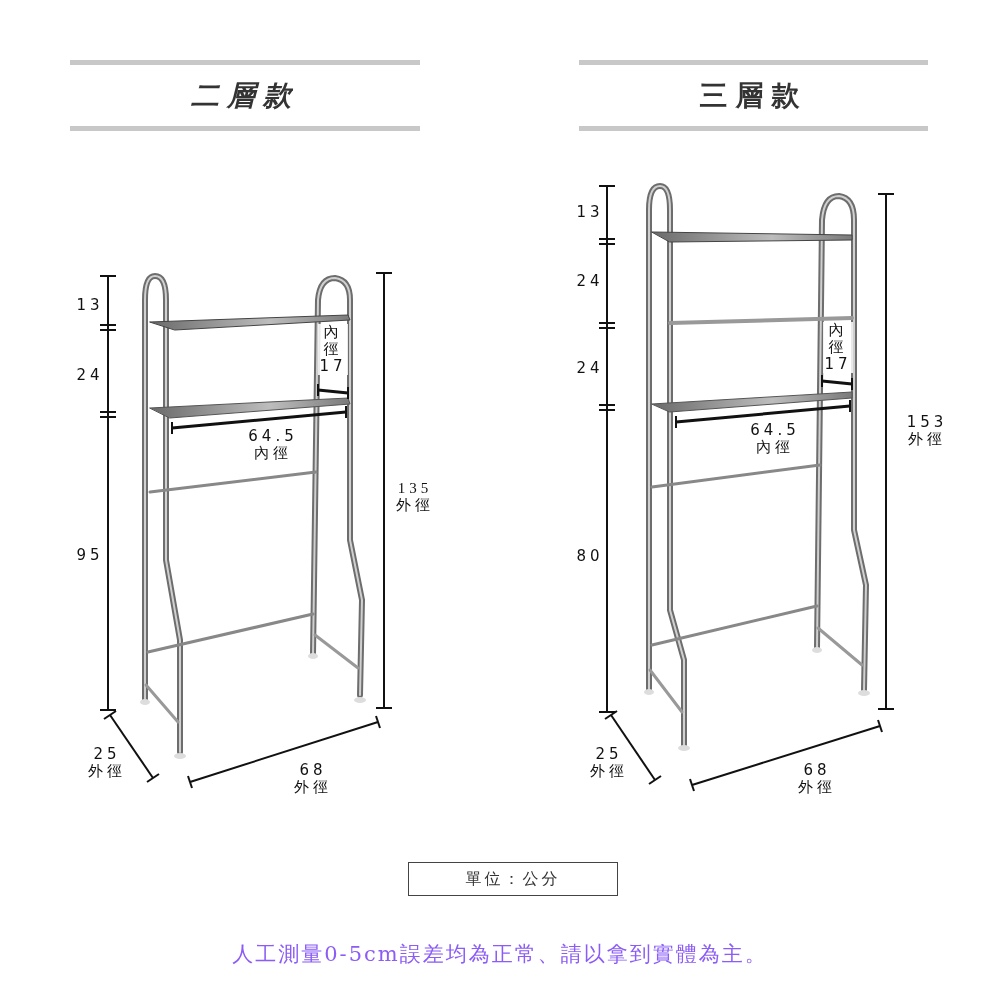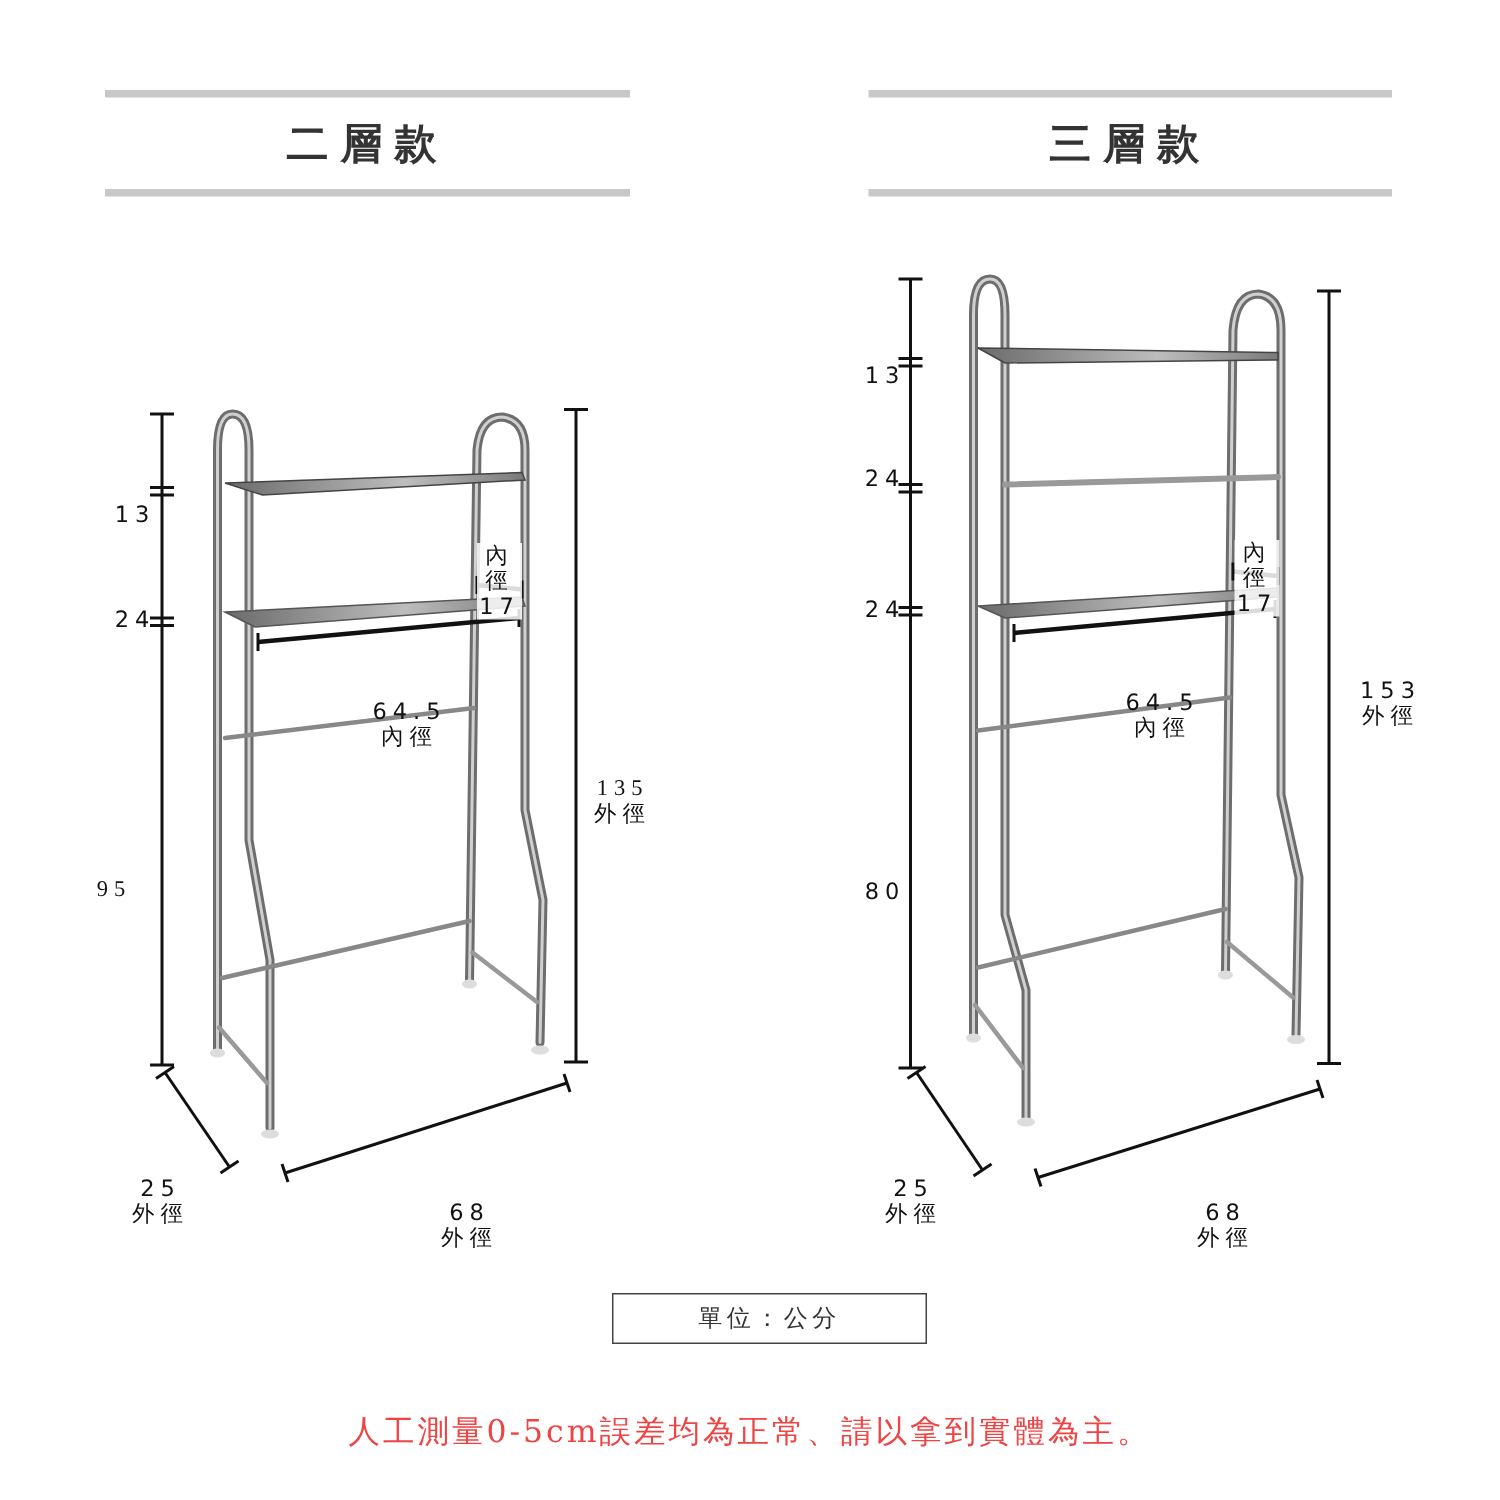--- a/index.html
+++ b/index.html
@@ -2,37 +2,37 @@
 <html><head>
 <meta charset="utf-8">
 <style>
   html, body { margin: 0; padding: 0; background: #ffffff; }
   body { width: 1000px; height: 1000px; position: relative; overflow: hidden;
          font-family: "DejaVu Sans", sans-serif; color: #222; }
   .rule { position: absolute; height: 5px; background: #c8c8c8; }
   .title { position: absolute; font-family: "DejaVu Serif", serif; font-size: 28px;
            letter-spacing: 8px; color: #333; text-align: center; font-weight: bold; }
   .lbl { position: absolute; font-size: 15px; letter-spacing: 4px; line-height: 17px;
-         text-align: center; color: #111; margin-top: 38px; }
+         text-align: center; color: #111; }
   svg { position: absolute; left: 0; top: 0; }
   .unit-box { position: absolute; left: 408px; top: 862px; width: 210px; height: 34px;
               border: 1px solid #444; box-sizing: border-box; text-align: center;
               line-height: 32px; font-size: 16px; letter-spacing: 3px; color: #333; }
   .note { position: absolute; left: 0; width: 1000px; top: 940px; text-align: center;
-          font-family: "DejaVu Serif", serif; font-size: 21px; letter-spacing: 2px; color: #ef4444; }
+          font-family: "DejaVu Serif", serif; font-size: 21px; letter-spacing: 2px; color: #8b5cf6; }
 </style>
 </head>
 <body>
 
 <div class="rule" style="left:70px; top:60px; width:350px;"></div>
 <div class="rule" style="left:70px; top:126px; width:350px;"></div>
 <div class="rule" style="left:579px; top:60px; width:349px;"></div>
 <div class="rule" style="left:579px; top:126px; width:349px;"></div>
 
-<div class="title" style="left:70px; width:350px; top:77px;">二層款</div>
+<div class="title" style="left:70px; width:350px; top:77px;font-style:italic;">二層款</div>
 <div class="title" style="left:579px; width:349px; top:77px;">三層款</div>
 
 <svg width="1000" height="1000" viewBox="0 0 1000 1000">
   <defs>
     <linearGradient id="tube" x1="0" x2="1" y1="0" y2="0">
       <stop offset="0" stop-color="#5a5a5a"></stop>
       <stop offset="0.5" stop-color="#d8d8d8"></stop>
       <stop offset="1" stop-color="#4a4a4a"></stop>
     </linearGradient>
     <linearGradient id="shelf" x1="0" x2="1" y1="0" y2="0">
@@ -138,21 +138,21 @@
     <line x1="605" y1="719" x2="617" y2="711"></line>
     <line x1="649" y1="784" x2="661" y2="776"></line>
     <line x1="692" y1="785" x2="880" y2="726"></line>
     <line x1="690" y1="779" x2="694" y2="791"></line>
     <line x1="878" y1="720" x2="882" y2="732"></line>
   </g>
 </svg>
 
 <div class="lbl" style="left:70px; top:297px; width:40px;">13</div>
 <div class="lbl" style="left:70px; top:367px; width:40px;">24</div>
-<div class="lbl" style="left:56px; top:547px; width:40px;font-family:Liberation Serif, serif;">95</div>
+<div class="lbl" style="left:70px; top:547px; width:40px;">95</div>
 <div class="lbl" style="left:390px; top:480px; width:50px;font-family:Liberation Serif, serif;">
   <div>135</div>
   <div>外徑</div>
 </div>
 <div class="lbl" style="left:238px; top:428px; width:70px;">
   <div>64.5</div>
   <div>內徑</div>
 </div>
 <div class="lbl" style="left:318px; top:324px; width:30px; background:rgba(255,255,255,0.85);">
   <div>內</div>

